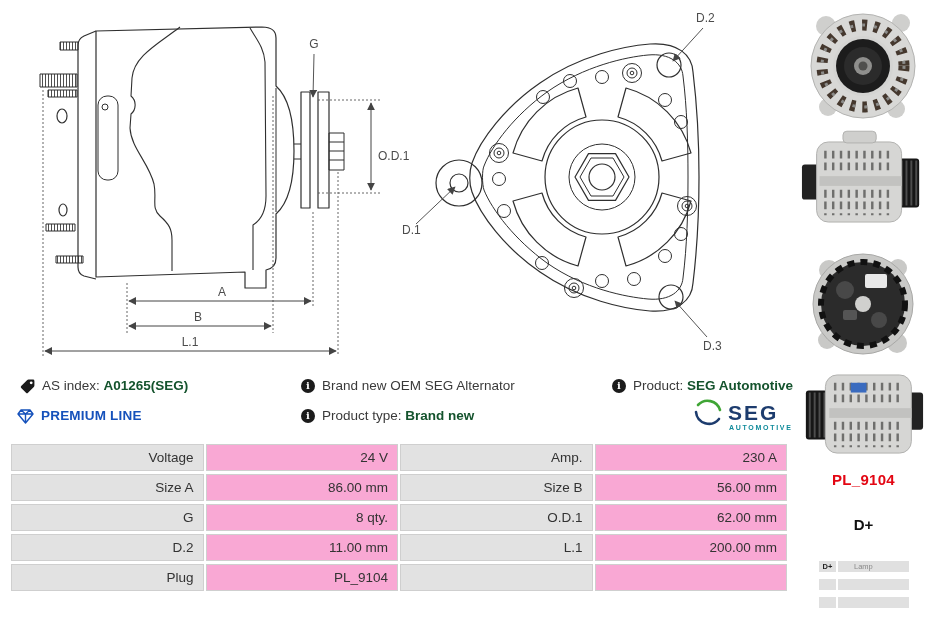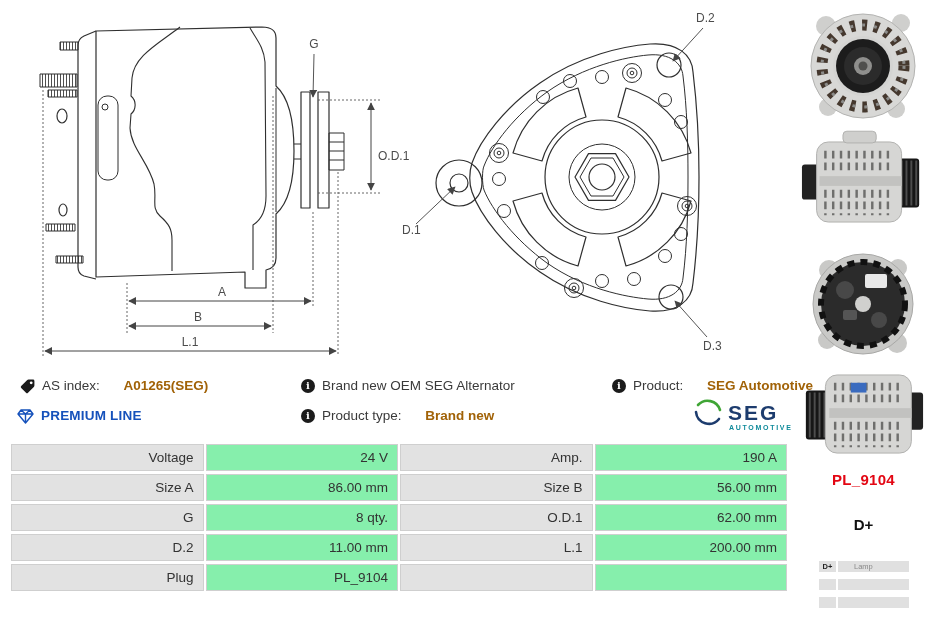--- a/index.html
+++ b/index.html
@@ -6,42 +6,42 @@
   body{
     width:927px;height:620px;position:relative;overflow:hidden;
     background:#ffffff;
     font-family:"Liberation Sans", sans-serif;
     color:#333;
   }
   .abs{position:absolute;}
 
   
   .info-row{position:absolute;height:18px;line-height:18px;font-size:13.5px;color:#3a3a3a;white-space:nowrap;display:flex;align-items:center;}
-  .info-row b{color:#a16207;margin-left:20px;}
+  .info-row b{color:#14532d;}
   .info-icon{
     display:inline-block;width:14px;height:14px;border-radius:50%;
     background:#1b1b1b;color:#fff;font-size:10px;font-weight:bold;
     text-align:center;line-height:14px;margin-right:7px;flex:0 0 auto;
     font-family:"DejaVu Serif", serif;
   }
   .premium{color:#1551bb;font-weight:bold;letter-spacing:.2px;}
   .icon-svg{margin-right:7px;flex:0 0 auto;}
 
   
   table.spec{
     position:absolute;left:9px;top:441px;width:780px;
     border-collapse:separate;border-spacing:2px 3px;
     font-size:13.5px;color:#333;table-layout:fixed;
   }
   table.spec td{
     height:23px;padding:1px 9px 1px 4px;text-align:right;
     border:1px solid #cfcfcf;overflow:hidden;
   }
   td.lbl{background:#e2e2e2;}
-  td.val{background:#86efac;}
+  td.val{background:#f9a8d4;}
 
   
   .photo{position:absolute;left:800px;width:126px;display:flex;justify-content:center;}
   .plug-code{position:absolute;left:806px;width:115px;top:471px;text-align:center;
     color:#e30613;font-weight:bold;font-size:15px;letter-spacing:.3px;}
   .terminal-code{position:absolute;left:806px;width:115px;top:516px;text-align:center;
     color:#111;font-weight:bold;font-size:15px;}
   .mini-table{position:absolute;left:819px;top:561px;width:92px;}
   .mini-row{display:flex;margin-bottom:7px;}
   .mini-key{width:17px;height:11px;background:#e0e0e0;font-size:7.5px;font-weight:bold;
@@ -290,21 +290,21 @@
   <text x="36" y="22" font-family="Liberation Sans, sans-serif" font-size="21" font-weight="bold" fill="#1d3c6e" letter-spacing="2">SEG</text>
   <text x="37" y="31.5" font-family="Liberation Sans, sans-serif" font-size="7" font-weight="bold" fill="#0e8a9a" letter-spacing="1.7">AUTOMOTIVE</text>
 </svg>
 
 <table class="spec">
   <tbody>
       <tr>
     <td class="lbl">Voltage</td>
     <td class="val">24 V</td>
     <td class="lbl">Amp.</td>
-    <td class="val">190 A</td>
+    <td class="val">230 A</td>
   </tr>
   <tr>
     <td class="lbl">Size A</td>
     <td class="val">86.00 mm</td>
     <td class="lbl">Size B</td>
     <td class="val">56.00 mm</td>
   </tr>
   <tr>
     <td class="lbl">G</td>
     <td class="val">8 qty.</td>

